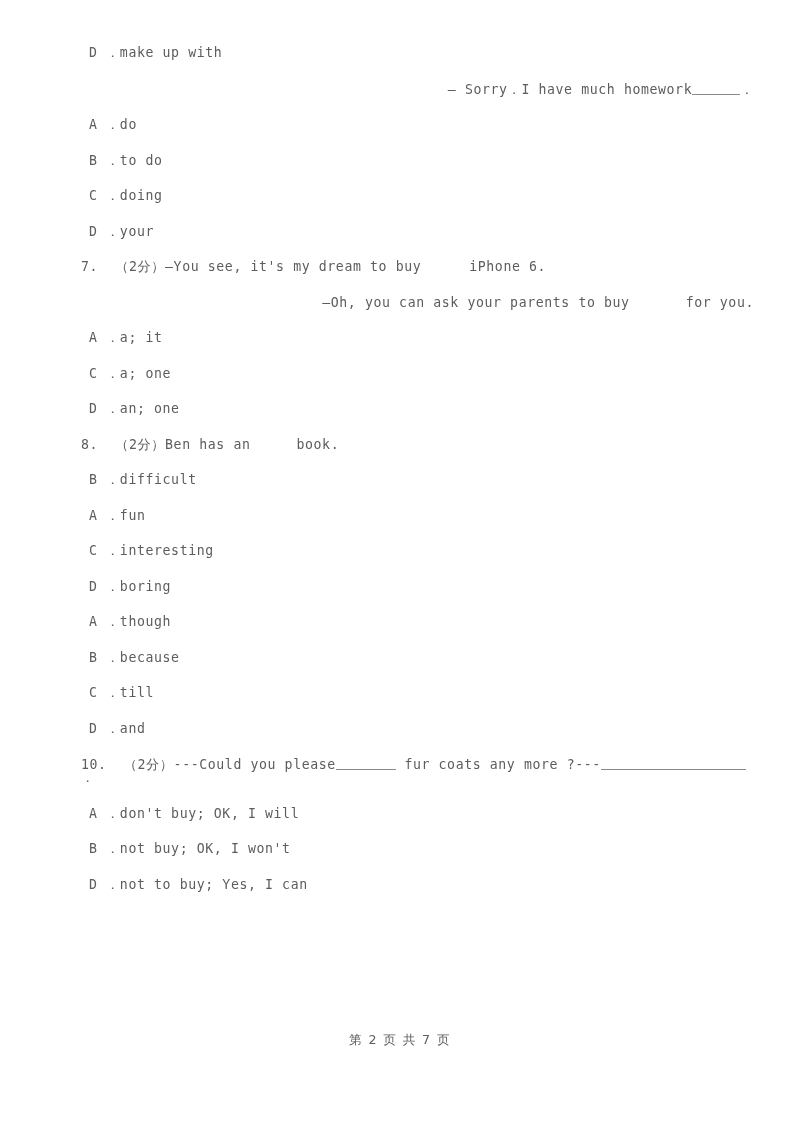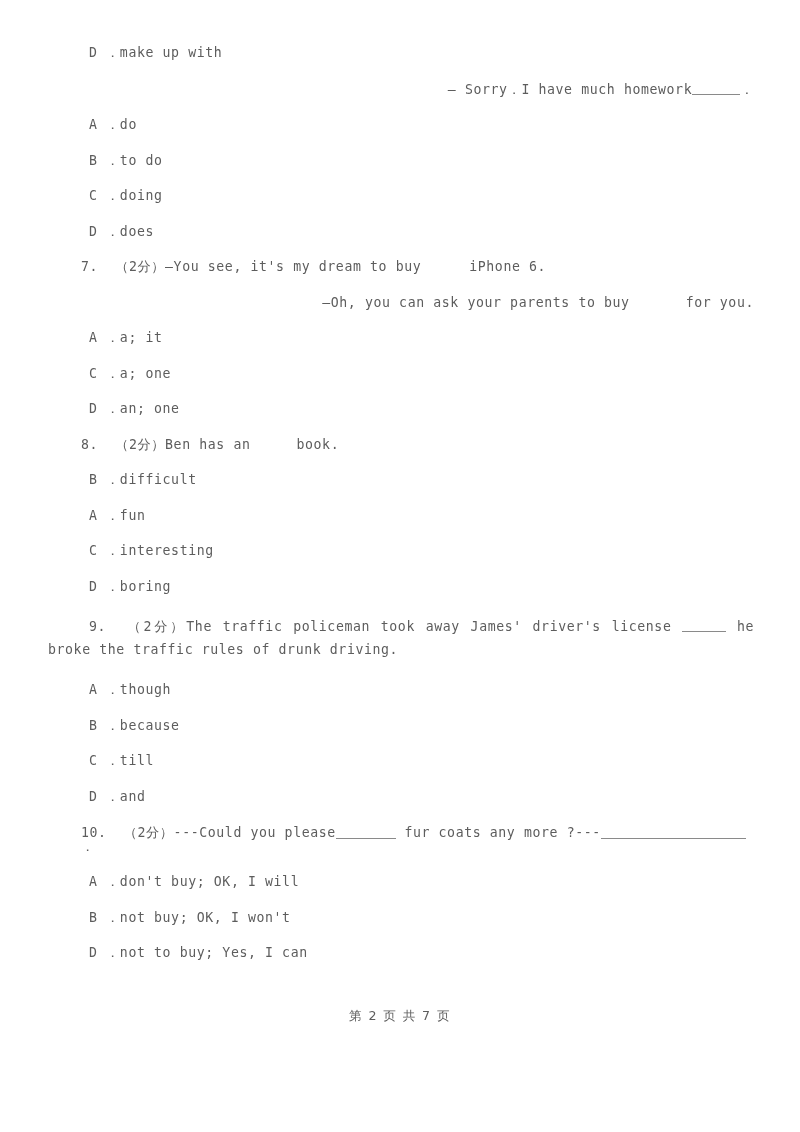--- a/index.html
+++ b/index.html
@@ -77,56 +77,55 @@
   
   .gap {
     display: inline-block;
   }
   .gap-a { width: 48px; }
   .gap-b { width: 56px; }
   .gap-c { width: 46px; }
   .footer {
     position: absolute;
     left: 0;
-    top: 1008px;
+    top: 1032px;
     width: 800px;
     text-align: center;
     font-size: 12.6px;
     letter-spacing: 1.4px;
     color: #5d5d5d;
     font-family: "DejaVu Sans", "Liberation Sans", sans-serif;
   }
 </style>
 </head>
 <body>
 
 <div class="page">
   <div class="content">
 
     <div class="line opt">D ．make up with</div>
 
     <div class="line dialog"><span>— Sorry．I have much homework</span><span class="blank blank-sm"></span><span>．</span></div>
     <div class="line opt">A ．do</div>
     <div class="line opt">B ．to do</div>
     <div class="line opt">C ．doing</div>
-    <div class="line opt">D ．does</div>
+    <div class="line opt">D ．your</div>
 
     <div class="line qline"><span>7.  （2分）—You see, it's my dream to buy</span><span class="gap gap-a"></span><span>iPhone 6.</span></div>
     <div class="line dialog"><span>—Oh, you can ask your parents to buy</span><span class="gap gap-b"></span><span>for you.</span></div>
     <div class="line opt">A ．a; it</div>
     <div class="line opt">C ．a; one</div>
     <div class="line opt">D ．an; one</div>
 
     <div class="line qline"><span>8.  （2分）Ben has an</span><span class="gap gap-c"></span><span>book.</span></div>
     <div class="line opt">B ．difficult</div>
     <div class="line opt">A ．fun</div>
     <div class="line opt">C ．interesting</div>
     <div class="line opt">D ．boring</div>
 
-    <div class="line q-justify"><span>9.  （2分）The traffic policeman took away James' driver's license </span><span class="blank blank-md"></span><span> he broke the traffic rules of drunk driving.</span></div>
     <div class="line opt">A ．though</div>
     <div class="line opt">B ．because</div>
     <div class="line opt">C ．till</div>
     <div class="line opt">D ．and</div>
 
     <div class="line qline"><span>10.  （2分）---Could you please</span><span class="blank blank-lg"></span><span> fur coats any more ?---</span><span class="blank blank-xl"></span><span>．</span></div>
     <div class="line opt">A ．don't buy; OK, I will</div>
     <div class="line opt">B ．not buy; OK, I won't</div>
     <div class="line opt">D ．not to buy; Yes, I can</div>
 

